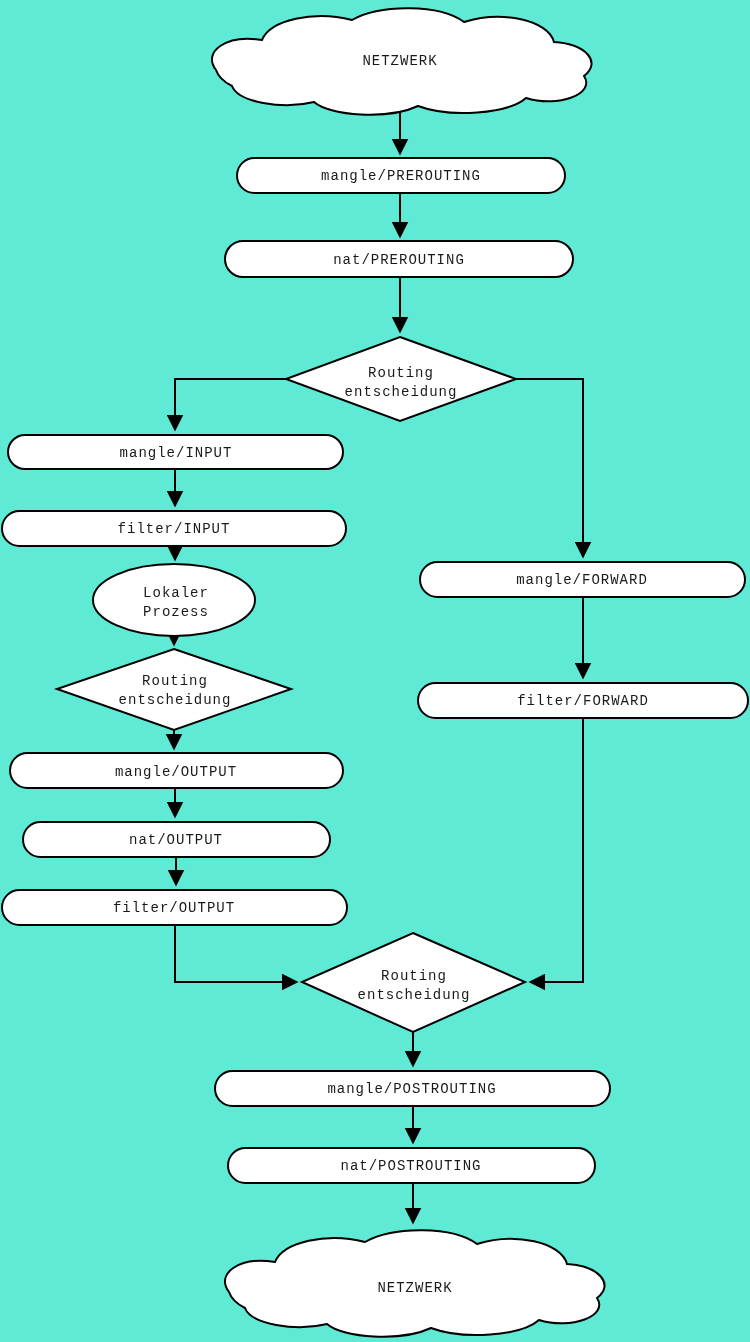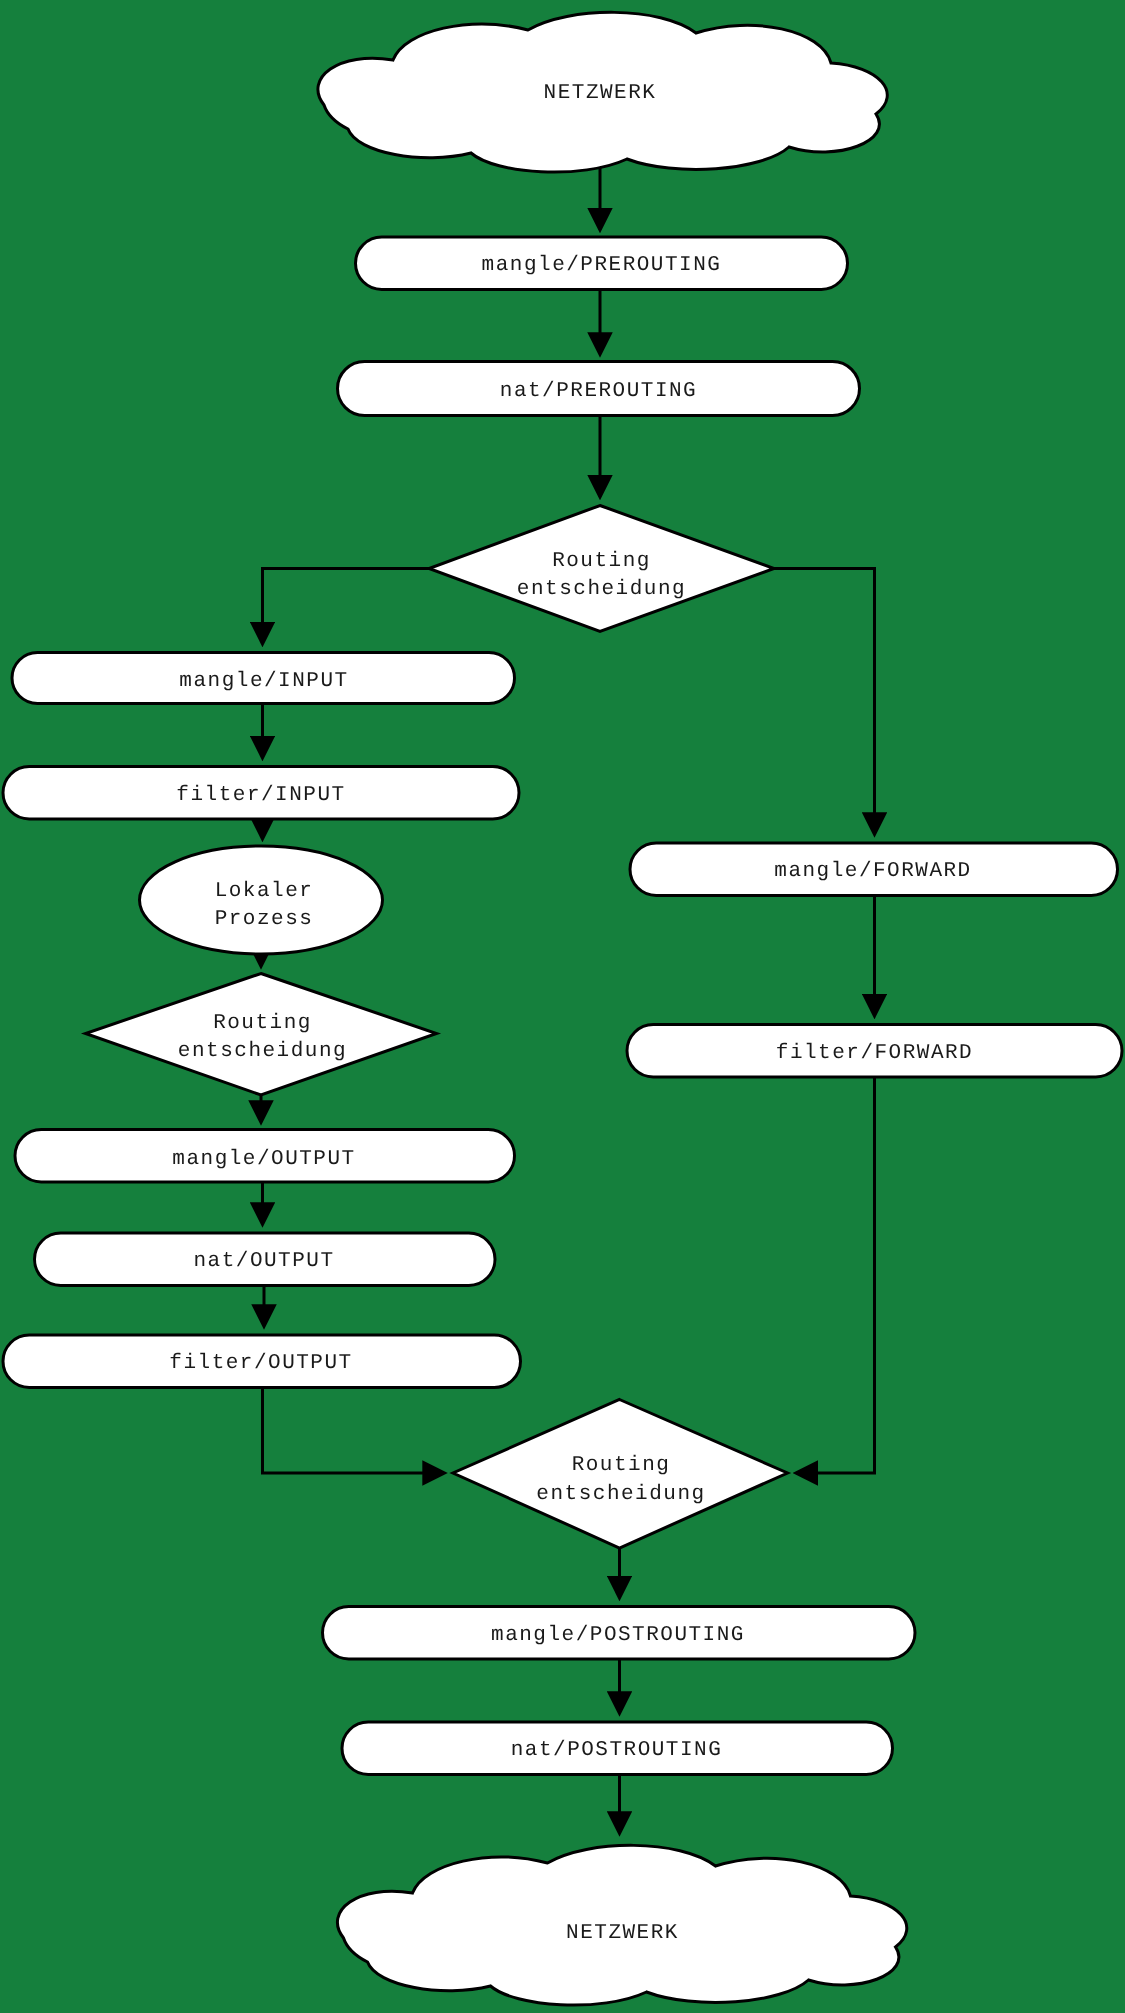--- a/index.html
+++ b/index.html
@@ -4,21 +4,21 @@
 <style>
   html, body {
     margin: 0;
     padding: 0;
     background: #ffffff;
   }
   .canvas {
     width: 750px;
     height: 1342px;
     position: relative;
-    background: #15803d;
+    background: #5eead4;
   }
   svg { display: block; }
   .shape {
     fill: #ffffff;
     stroke: #000000;
     stroke-width: 2;
   }
   .edge {
     fill: none;
     stroke: #000000;

